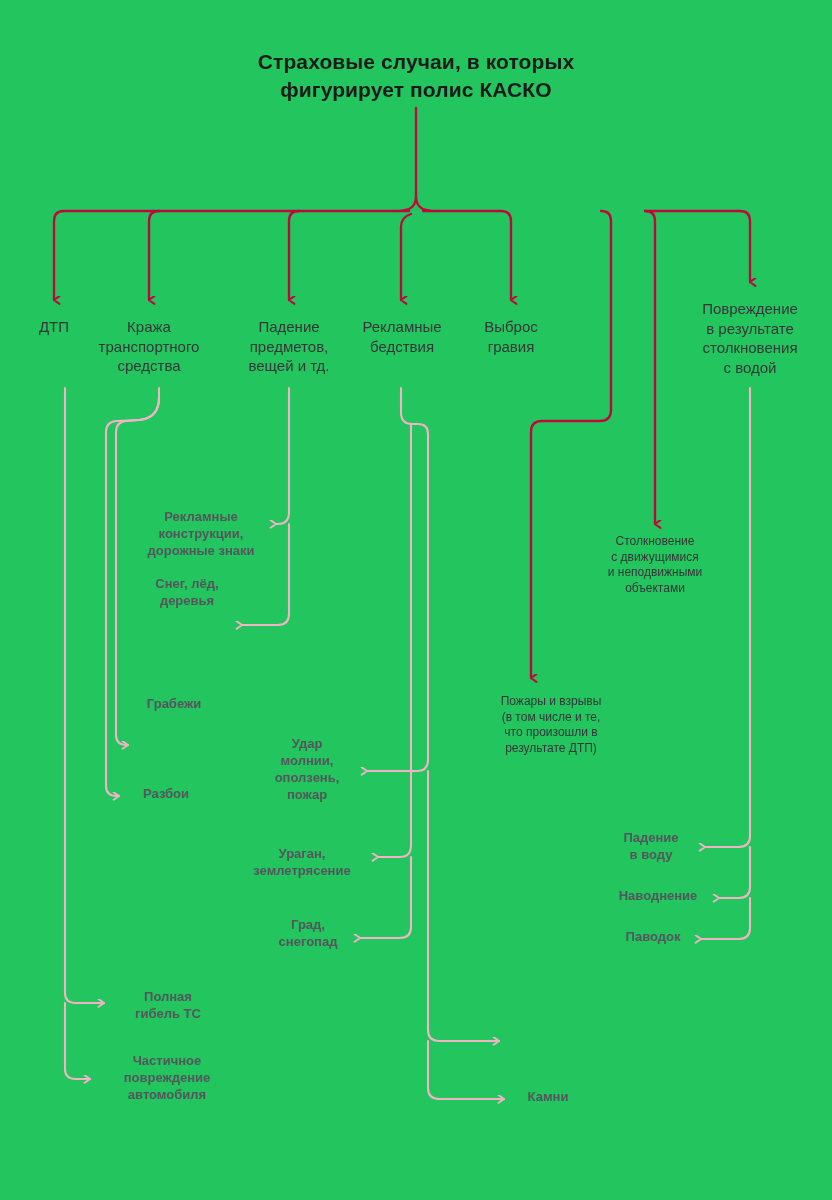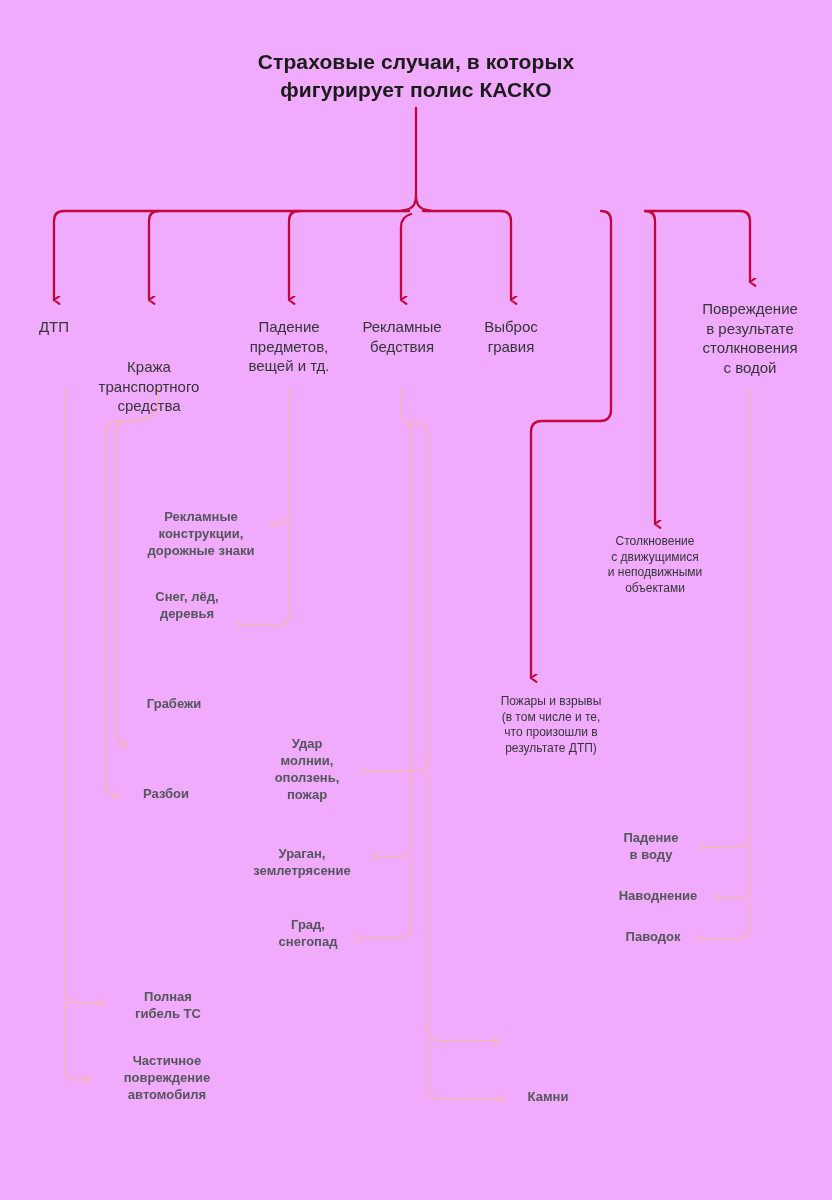--- a/index.html
+++ b/index.html
@@ -1,17 +1,17 @@
 <!DOCTYPE html>
 <html><head>
 <meta charset="utf-8">
 <style>
   html,body{margin:0;padding:0;background:#ffffff;}
   body{width:832px;height:1200px;font-family:"Liberation Sans",sans-serif;color:#2b2b2b;}
-  #stage{position:relative;width:832px;height:1200px;overflow:hidden;background:#f0abfc;}
+  #stage{position:relative;width:832px;height:1200px;overflow:hidden;background:#22c55e;}
   #wires{position:absolute;left:0;top:0;width:832px;height:1200px;}
   .node{position:absolute;text-align:center;line-height:1.30;white-space:pre-line;}
   .title{font-weight:700;font-size:21px;color:#1b1b1b;line-height:1.32;letter-spacing:.1px;}
   .lvl1{font-size:15px;color:#35353a;}
   .lvl1b{font-size:12px;color:#35353a;}
   .lvl2{font-size:13px;color:#55555c;font-weight:bold;}
 </style>
 </head>
 <body>
 
@@ -63,21 +63,21 @@
       <path d="M750,388 L750,836 Q750,847 739,847 L705,847" marker-end="url(#ar-p-left)"></path>
       <path d="M750,847 L750,887 Q750,898 739,898 L719,898" marker-end="url(#ar-p-left)"></path>
       <path d="M750,898 L750,928 Q750,939 739,939 L701,939" marker-end="url(#ar-p-left)"></path>
     </g>
   </svg>
 
   <div class="node title" style="left:186px;top:48px;width:460px;">Страховые случаи, в которых
 фигурирует полис КАСКО</div>
 
   <div class="node lvl1" style="left:14px;top:317px;width:80px;">ДТП</div>
-  <div class="node lvl1" style="left:79px;top:317px;width:140px;margin-top:40px;">Кража
+  <div class="node lvl1" style="left:79px;top:317px;width:140px;">Кража
 транспортного
 средства</div>
   <div class="node lvl1" style="left:227px;top:317px;width:124px;">Падение
 предметов,
 вещей и тд.</div>
   <div class="node lvl1" style="left:352px;top:317px;width:100px;">Рекламные
 бедствия</div>
   <div class="node lvl1" style="left:463px;top:317px;width:96px;">Выброс
 гравия</div>
   <div class="node lvl1" style="left:681px;top:299px;width:138px;">Повреждение
@@ -90,21 +90,21 @@
 и неподвижными
 объектами</div>
   <div class="node lvl1b" style="left:462px;top:694px;width:178px;">Пожары и взрывы
 (в том числе и те,
 что произошли в
 результате ДТП)</div>
 
   <div class="node lvl2" style="left:126px;top:509px;width:150px;">Рекламные
 конструкции,
 дорожные знаки</div>
-  <div class="node lvl2" style="left:134px;top:589px;width:106px;">Снег, лёд,
+  <div class="node lvl2" style="left:134px;top:576px;width:106px;">Снег, лёд,
 деревья</div>
   <div class="node lvl2" style="left:131px;top:696px;width:86px;">Грабежи</div>
   <div class="node lvl2" style="left:123px;top:786px;width:86px;">Разбои</div>
   <div class="node lvl2" style="left:232px;top:846px;width:140px;">Ураган,
 землетрясение</div>
   <div class="node lvl2" style="left:252px;top:736px;width:110px;">Удар
 молнии,
 оползень,
 пожар</div>
   <div class="node lvl2" style="left:260px;top:917px;width:96px;">Град,

